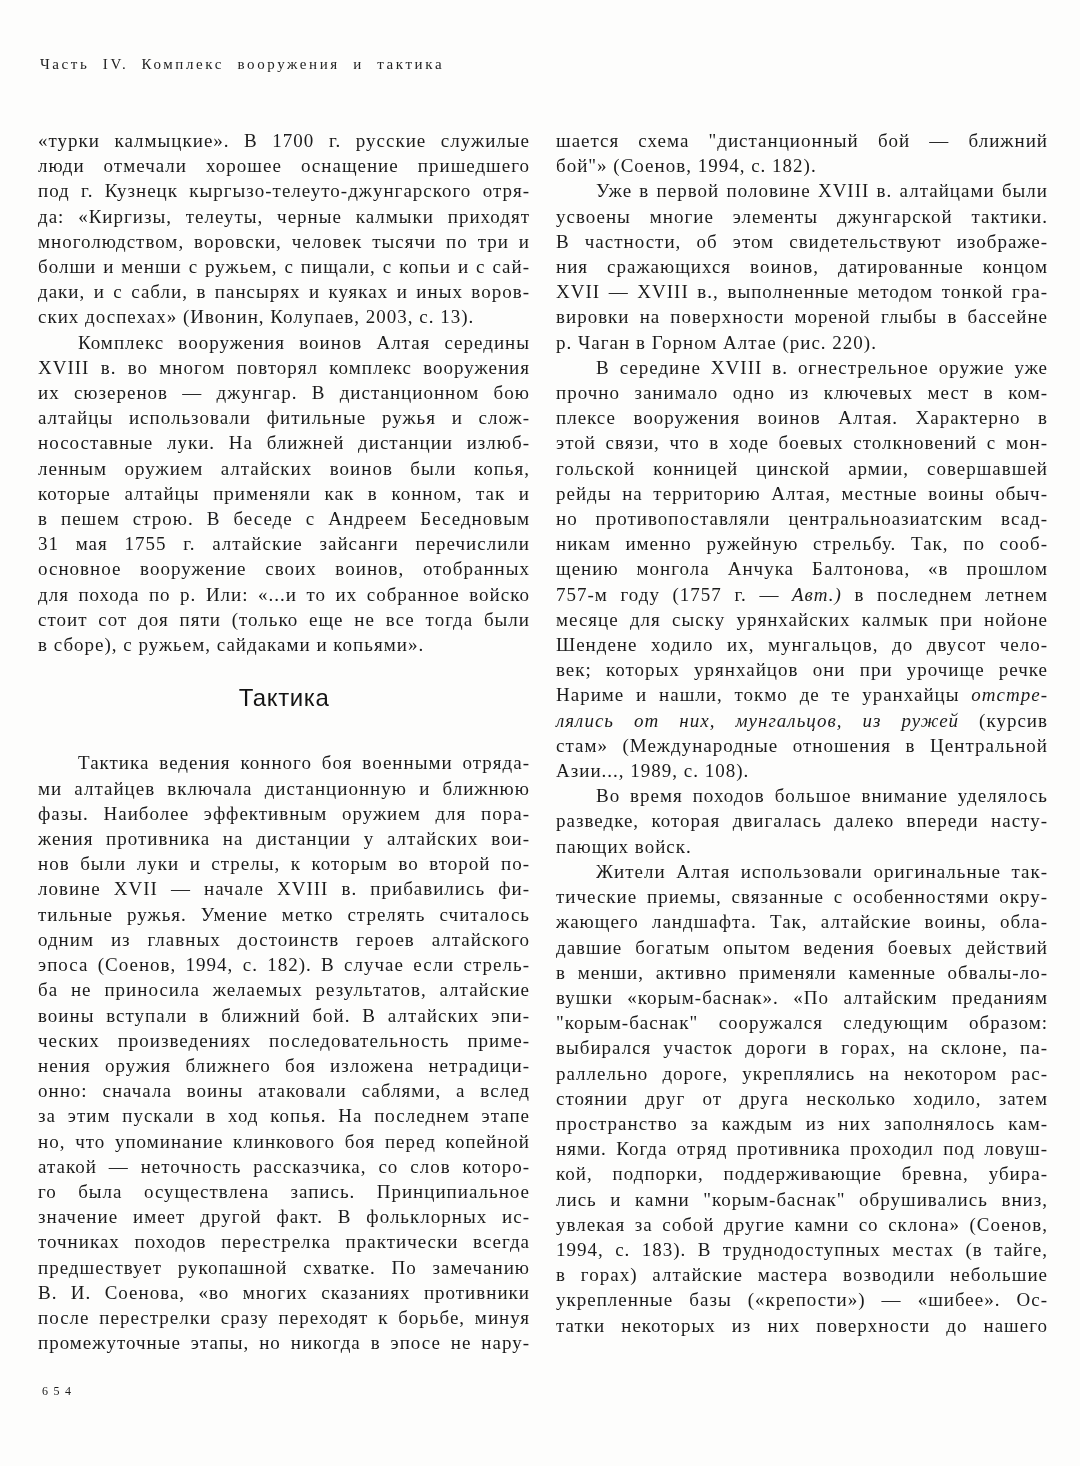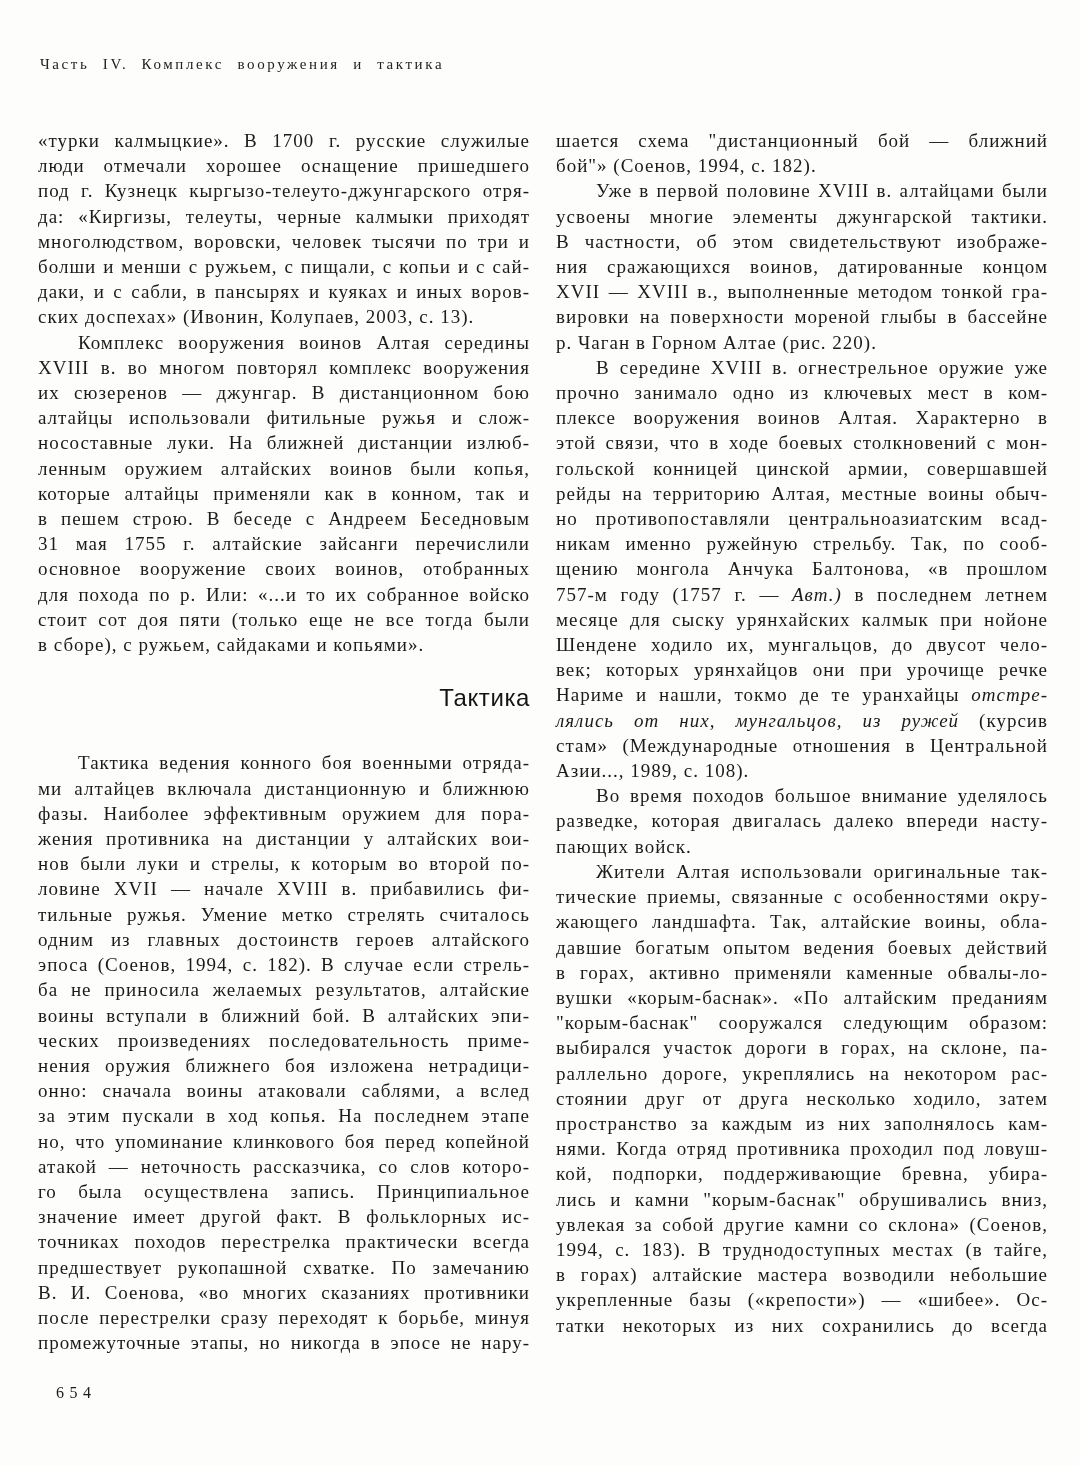--- a/index.html
+++ b/index.html
@@ -19,25 +19,25 @@
   .column-left{left:38px;}
   .column-right{left:556px;}
   .paragraph{margin:0;}
   .line{min-height:25.2px;}
   .just{text-align:justify;text-align-last:justify;}
   .indent{text-indent:40px;}
   .it{font-style:italic;}
   .section-heading{
     font-family:"Liberation Sans","DejaVu Sans",sans-serif;
     font-size:24px;letter-spacing:.6px;color:#141414;
-    text-align:right;margin:28px 0 40px 0;
+    text-align:center;margin:28px 0 40px 0;
   }
   .page-number{
-    position:absolute;left:56px;top:1384px;
-    font-size:16px;letter-spacing:5.5px;color:#1b1b1b;
+    position:absolute;left:42px;top:1384px;
+    font-size:12px;letter-spacing:5.5px;color:#1b1b1b;
   }
 </style>
 </head>
 <body>
 
 <div class="page">
   <div class="running-header">Часть IV. Комплекс вооружения и тактика</div>
 
   <div class="column column-left">
       <div class="paragraph">
@@ -130,32 +130,32 @@
       <div class="paragraph">
         <div class="line just indent">Во время походов большое внимание уделялось</div>
         <div class="line just">разведке, которая двигалась далеко впереди насту-</div>
         <div class="line">пающих войск.</div>
       </div>
       <div class="paragraph">
         <div class="line just indent">Жители Алтая использовали оригинальные так-</div>
         <div class="line just">тические приемы, связанные с особенностями окру-</div>
         <div class="line just">жающего ландшафта. Так, алтайские воины, обла-</div>
         <div class="line just">давшие богатым опытом ведения боевых действий</div>
-        <div class="line just">в горах, активно применяли каменные обвалы-ло-</div>
+        <div class="line just">в менши, активно применяли каменные обвалы-ло-</div>
         <div class="line just">вушки «корым-баснак». «По алтайским преданиям</div>
         <div class="line just">"корым-баснак" сооружался следующим образом:</div>
         <div class="line just">выбирался участок дороги в горах, на склоне, па-</div>
         <div class="line just">раллельно дороге, укреплялись на некотором рас-</div>
         <div class="line just">стоянии друг от друга несколько ходило, затем</div>
         <div class="line just">пространство за каждым из них заполнялось кам-</div>
         <div class="line just">нями. Когда отряд противника проходил под ловуш-</div>
         <div class="line just">кой, подпорки, поддерживающие бревна, убира-</div>
         <div class="line just">лись и камни "корым-баснак" обрушивались вниз,</div>
         <div class="line just">увлекая за собой другие камни со склона» (Соенов,</div>
         <div class="line just">1994, с. 183). В труднодоступных местах (в тайге,</div>
         <div class="line just">в горах) алтайские мастера возводили небольшие</div>
         <div class="line just">укрепленные базы («крепости») — «шибее». Ос-</div>
-        <div class="line just">татки некоторых из них сохранились до всегда</div>
+        <div class="line just">татки некоторых из них поверхности до нашего</div>
       </div>
     </div>
 
   <div class="page-number">654</div>
 </div>
 
 </body></html>

